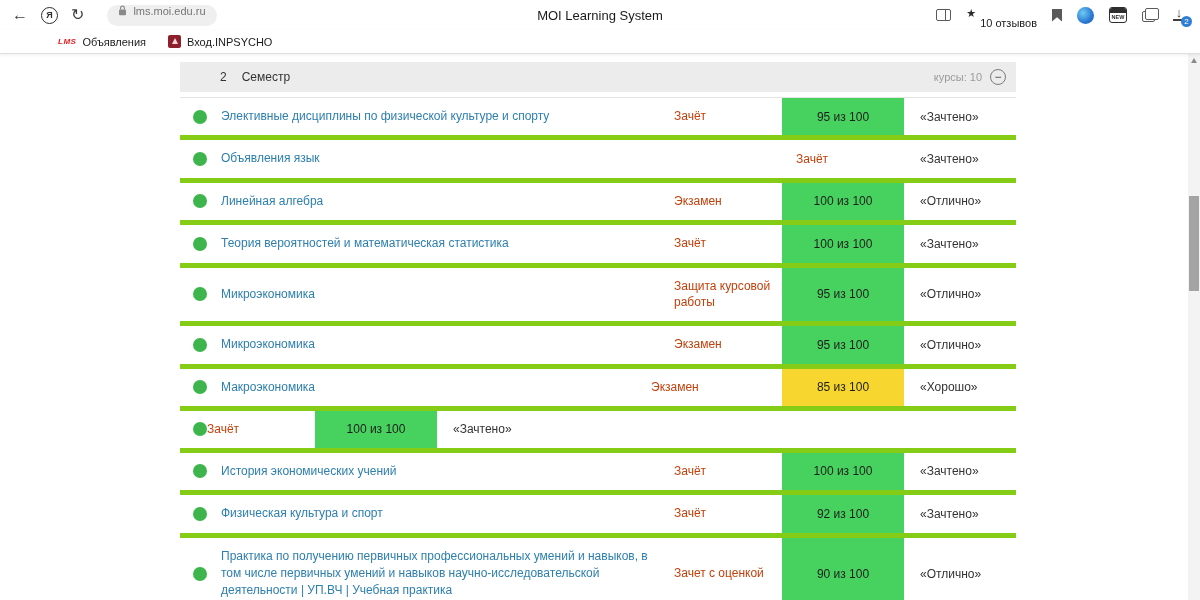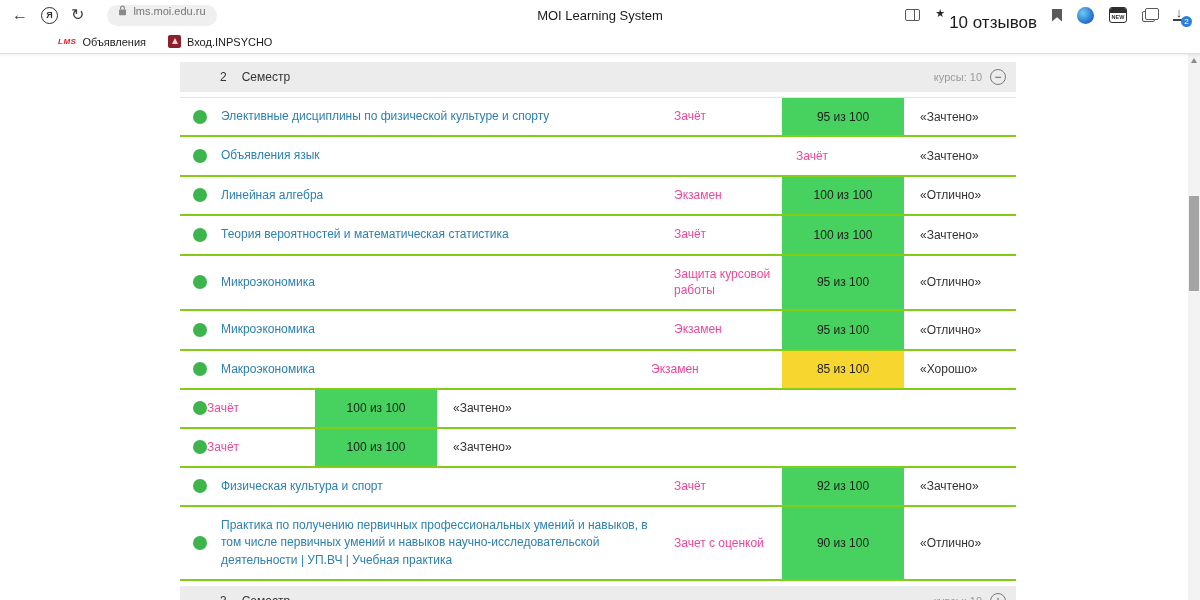--- a/index.html
+++ b/index.html
@@ -17,21 +17,21 @@
           border-radius:11px; height:21px; padding:0 11px; margin-left:10px; }
   .addr .url { font-size:11px; color:#757575; white-space:nowrap; }
   .page-title { position:absolute; left:50%; transform:translateX(-50%);
                 font-size:13px; color:#1b1b1b; white-space:nowrap; }
   .tb-right { margin-left:auto; display:flex; align-items:center; gap:15px; }
   .panels-icon { width:15px; height:12px; border:1.4px solid #5a5a5a; border-radius:2px; position:relative; }
   .panels-icon::after { content:""; position:absolute; left:8px; top:0; bottom:0; border-left:1.4px solid #5a5a5a; }
   .rating { display:flex; align-items:center; gap:4px; border-bottom:2px solid #ffce29;
             padding-bottom:2px; cursor:pointer; }
   .rating .star { font-size:11px; color:#2b2b2b; }
-  .rating .txt { font-size:17px; color:#1b1b1b;margin-top:20px; }
+  .rating .txt { font-size:11px; color:#1b1b1b;margin-top:20px; }
   .flag-icon { width:10px; height:13px; background:#5a5a5a;
                clip-path:polygon(0 0,100% 0,100% 100%,50% 68%,0 100%); }
   .ext-blue { width:17px; height:17px; border-radius:50%;
               background:radial-gradient(circle at 35% 35%, #6ecbf2 0%, #2f7fd6 55%, #1548b8 100%); }
   .ext-new { width:18px; height:16px; border:1.2px solid #2e2e2e; border-radius:3px;
              background:#fff; display:flex; flex-direction:column; overflow:hidden; }
   .ext-new .clap { height:5px; background:#2e2e2e; }
   .ext-new .lbl { font-size:5.5px; font-weight:bold; color:#2e2e2e; text-align:center; line-height:9px; }
   .tabs-icon { width:13px; height:11px; border:1.4px solid #5a5a5a; border-radius:2px;
                position:relative; margin-top:3px; }
@@ -63,27 +63,27 @@
   .sem-header { background:#ececec; height:30px; display:flex; align-items:center;
                 padding:0 10px 0 40px; margin-bottom:5px; }
   .sem-num { font-size:12px; color:#333; margin-right:15px; }
   .sem-lbl { font-size:12px; color:#333; }
   .sem-right { margin-left:auto; display:flex; align-items:center; gap:8px; }
   .count { font-size:11px; color:#9a9a9a;margin-left:37px; }
   .toggle { width:16px; height:16px; border:1px solid #7b7b7b; border-radius:50%;
             color:#4f4f4f; font-size:12px; line-height:14px; text-align:center; cursor:pointer; }
 
   .rows { border-top:1px solid #e4e4e4; }
-  .row { display:flex; align-items:center; border-bottom:2px solid #84cc16;
+  .row { display:flex; align-items:center; border-bottom:5px solid #84cc16;
          min-height:37px; background:#fff; }
   .dot { width:14px; height:14px; border-radius:50%; background:#3eb54c;
          margin-left:13px; flex:none; }
   .cname { flex:1; padding:10px 10px 10px 14px; font-size:12px; color:#2d7fae;
            line-height:1.45; cursor:pointer; }
-  .ctype { width:108px; flex:none; font-size:12px; color:#ec4899; line-height:1.4;
+  .ctype { width:108px; flex:none; font-size:12px; color:#c2410c; line-height:1.4;
            padding:10px 4px 10px 0; }
   .cbadge { width:122px; flex:none; align-self:stretch; display:flex; align-items:center;
             justify-content:center; font-size:12px; color:#1e1e1e; }
   .cgrade { width:112px; flex:none; font-size:12px; color:#333; padding-left:16px; }
   .gap { height:5px; }
 
   
   .scrollbar { position:absolute; right:0; top:54px; width:12px; height:546px; background:#f3f3f3; }
   .scroll-up { height:13px; display:flex; align-items:center; justify-content:center; cursor:pointer; }
   .scroll-up .tri { width:0; height:0; border-left:3.5px solid transparent;
@@ -209,20 +209,21 @@
 
   <div class="row">
     <span class="dot"></span>
     <span class="ctype">Зачёт</span>
     <span class="cbadge" style="background: rgb(71, 209, 94);">100 из 100</span>
     <span class="cgrade">«Зачтено»</span>
   </div>
 
   <div class="row">
     <span class="dot"></span>
+    <span class="cname">История экономических учений</span>
     <span class="ctype">Зачёт</span>
     <span class="cbadge" style="background: rgb(71, 209, 94);">100 из 100</span>
     <span class="cgrade">«Зачтено»</span>
   </div>
 
   <div class="row">
     <span class="dot"></span>
     <span class="cname">Физическая культура и спорт</span>
     <span class="ctype">Зачёт</span>
     <span class="cbadge" style="background: rgb(71, 209, 94);">92 из 100</span>

